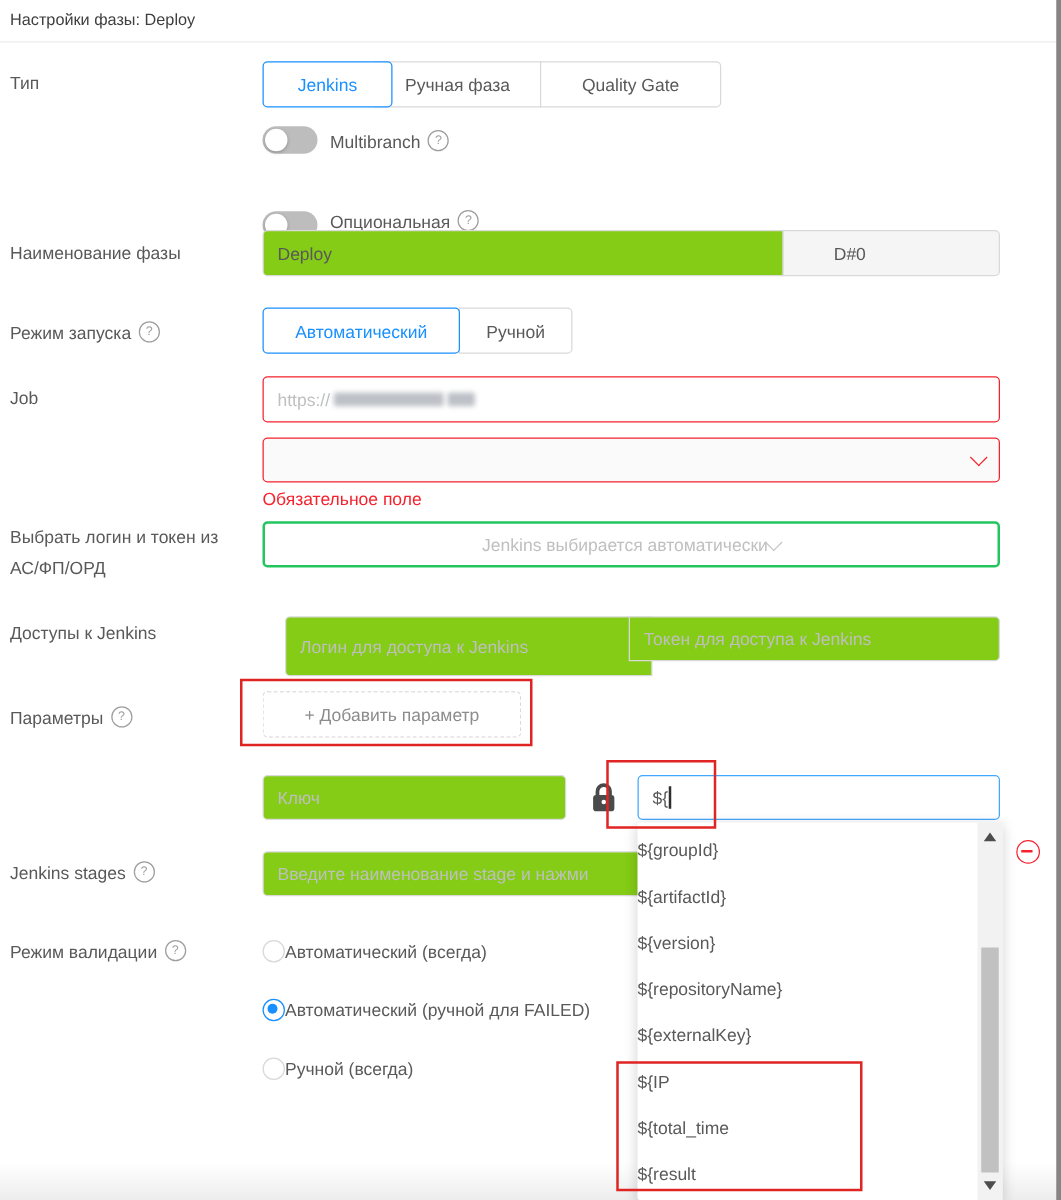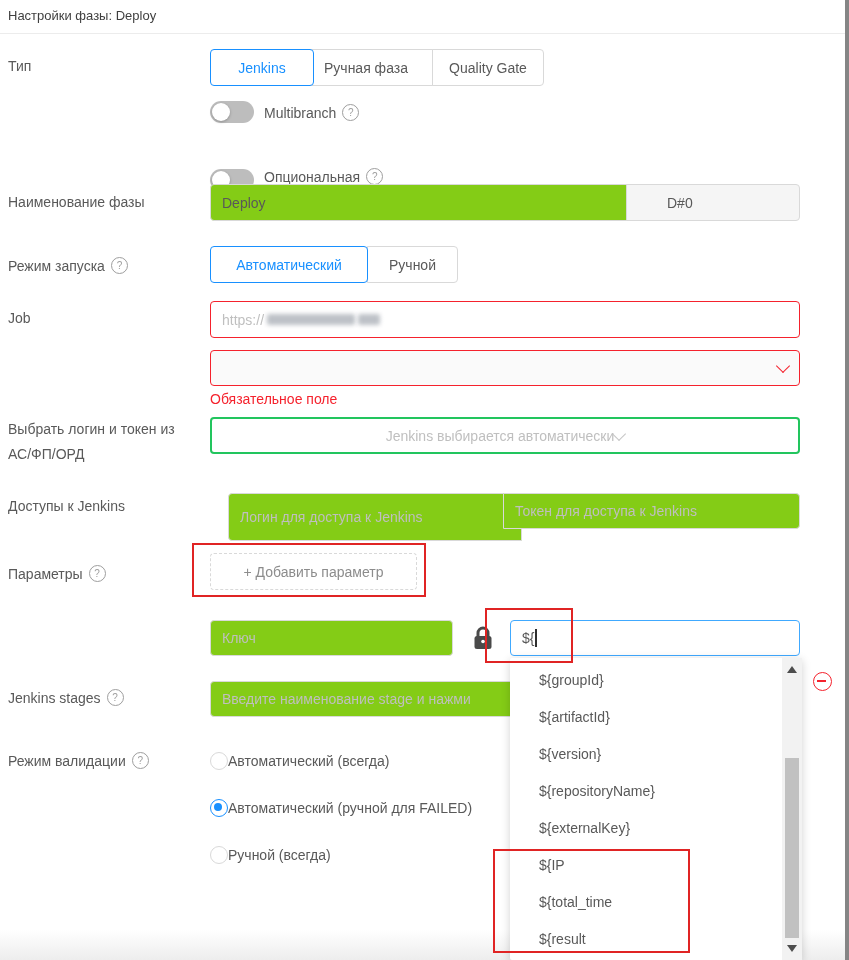--- a/index.html
+++ b/index.html
@@ -23,21 +23,21 @@
   .chev{width:9px;height:9px;border-right:1.6px solid #c6c6c6;border-bottom:1.6px solid #c6c6c6;
         transform:rotate(45deg);margin-top:-4px;}
   .chev.red{border-color:#f5222d;}
   .radio{width:16px;height:16px;border:1px solid #d9d9d9;border-radius:50%;background:#fff;
          position:relative;flex:none;}
   .radio.on{border-color:#1890ff;}
   .radio.on::after{content:"";position:absolute;left:3px;top:3px;width:8px;height:8px;border-radius:50%;background:#1890ff;}
   .radiorow{display:flex;align-items:center;gap:0;font-size:14px;color:#595959;white-space:nowrap;text-align:right;}
   .ann{border:2px solid #e02424;z-index:10;pointer-events:none;background:transparent;}
   .dropdown{background:#fff;box-shadow:0 2px 10px rgba(0,0,0,.18);border-radius:2px;z-index:5;padding-top:3px;}
-  .item{height:37px;display:flex;align-items:center;padding-left:29px;font-size:14px;color:#595959;
+  .item{height:37px;display:flex;align-items:center;padding-left:0;font-size:14px;color:#595959;
         width:256px;cursor:pointer;}
   .minus{width:19px;height:19px;border:1.6px solid #f5222d;border-radius:50%;position:relative;cursor:pointer;}
   .minus::after{content:"";position:absolute;left:3px;top:7px;width:9px;height:1.6px;background:#f5222d;}
   .caret{display:inline-block;width:1.5px;height:18px;background:#2f2f2f;margin-left:1px;vertical-align:-4px;}
   .blob{display:inline-block;height:11px;background:#bdc1c7;border-radius:2px;filter:blur(2.2px);margin-left:3px;}
   .sbtrack{position:absolute;right:0;top:0;width:20px;height:100%;background:#f2f2f2;}
   .sbthumb{position:absolute;left:3px;width:14px;background:#c1c1c1;cursor:pointer;}
   .tri-up{width:0;height:0;border-left:5px solid transparent;border-right:5px solid transparent;
           border-bottom:7px solid #4d4d4d;}
   .tri-down{width:0;height:0;border-left:5px solid transparent;border-right:5px solid transparent;
@@ -57,21 +57,21 @@
 
   <div class="abs lbl" style="left:8px;top:58px;">
     <span>Тип</span>
   </div>
   <div class="abs btn sel" style="left:210px;top:49px;width:104px;height:37px;align-items:center;">
       <span>Jenkins</span>
     </div>
   <div class="abs btn" style="left:299px;top:49px;width:134px;height:37px;">
       <span>Ручная фаза</span>
     </div>
-  <div class="abs btn" style="left:432px;top:49px;width:112px;height:37px;border-radius:0 4px 4px 0;">
+  <div class="abs btn" style="left:432px;top:49px;width:145px;height:37px;border-radius:0 4px 4px 0;">
       <span>Quality Gate</span>
     </div>
 
   <div class="abs switch" style="left:210px;top:101px;"></div>
   <div class="abs lbl" style="left:264px;top:104px;">
     <span>Multibranch</span>
     <span class="help">?</span>
   </div>
 
   <div class="abs switch" style="left:210px;top:147px;"></div>

